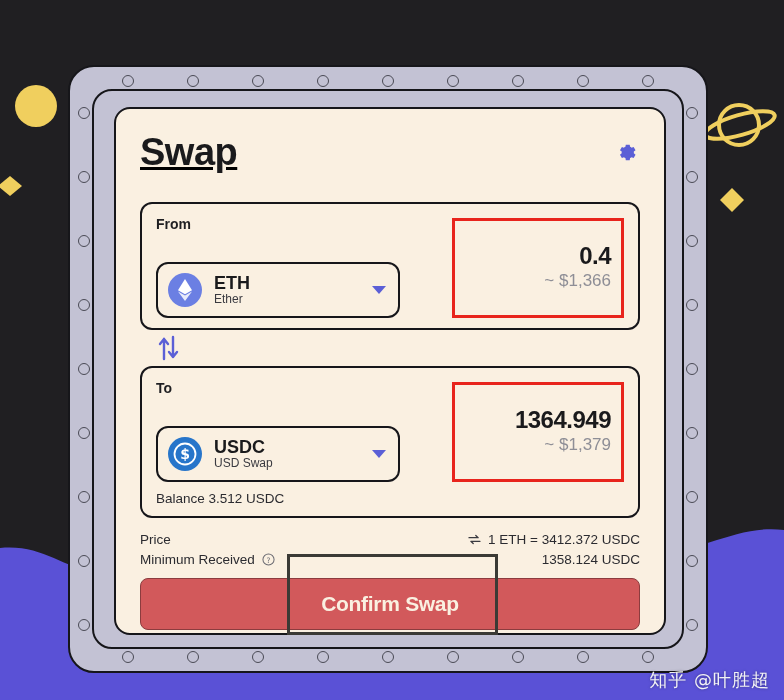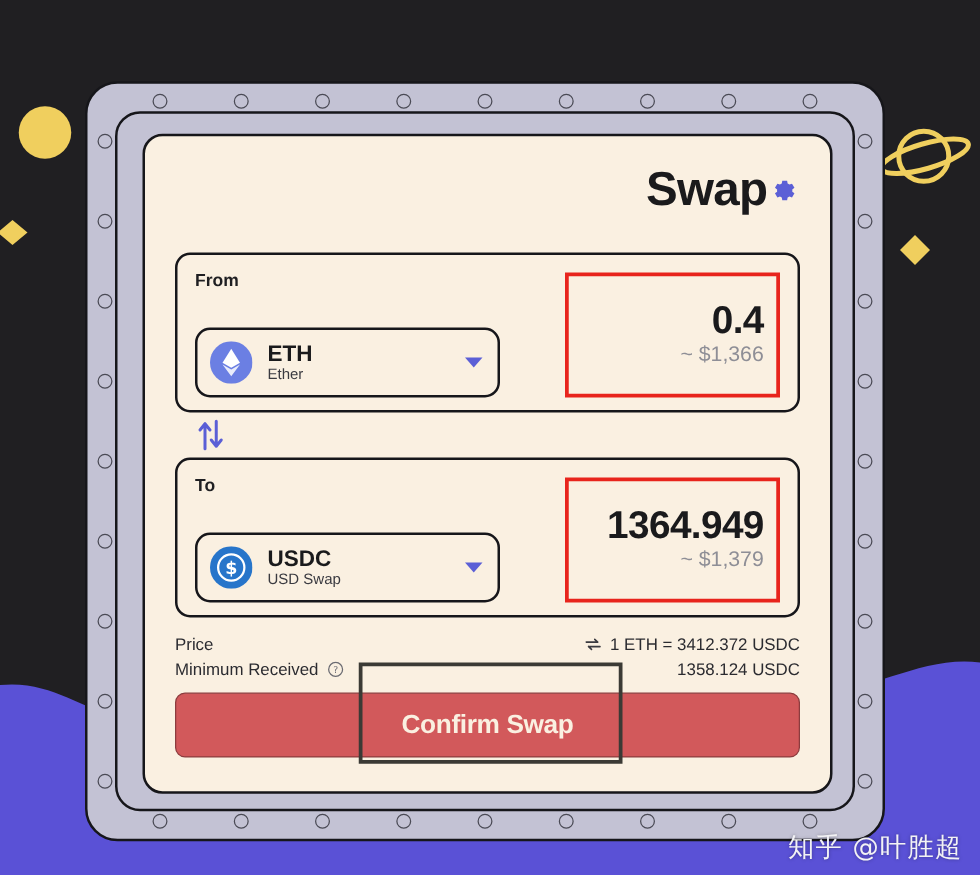--- a/index.html
+++ b/index.html
@@ -46,22 +46,23 @@
     position: absolute;
     left: 44px; top: 40px;
     width: 552px; height: 528px;
     background: #faf0e1;
     border: 2.5px solid #16161a;
     border-radius: 16px;
     padding: 22px 24px 0 24px;
   }
 
   .card-head {
-    display: flex; align-items: center; justify-content: flex-end;
+    display: flex; align-items: center; justify-content: space-between;
     margin-bottom: 28px;
+    text-decoration: underline;
   }
   .title {
     font-size: 38px; font-weight: bold; color: #1a1a1c;
     letter-spacing: -0.5px;
   }
   .gear { width: 26px; height: 26px; cursor: pointer; }
 
   
   .panel {
     position: relative;
@@ -99,21 +100,21 @@
 
   .amount-box {
     width: 172px; min-height: 100px;
     border: 3px solid #e8241c;
     display: flex; flex-direction: column;
     align-items: flex-end; justify-content: center;
     padding: 6px 10px 8px 6px;
     margin-top: -22px;
   }
   .amount-val {
-    font-size: 31px; font-weight: bold; color: #1a1a1c;
+    font-size: 24px; font-weight: bold; color: #1a1a1c;
     line-height: 1.05; letter-spacing: -0.5px;
     white-space: nowrap;
   }
   .amount-usd { font-size: 17px; color: #8e8e96; margin-top: 2px; white-space: nowrap; }
 
   .balance-row { font-size: 13.5px; color: #2b2b30; margin-top: 9px; }
   .max-link { color: #5b5fd6; cursor: pointer; }
 
   
   .swap-arrows {
@@ -153,21 +154,21 @@
     left: 147px; top: -24px;
     width: 211px; height: 81px;
     border: 3px solid #3b3a35;
     pointer-events: none;
   }
 
   
   .watermark {
     position: absolute;
     right: 14px; bottom: 8px;
-    font-size: 21px;
+    font-size: 18px;
     color: #f2f2f5;
     font-family: "DejaVu Sans", sans-serif;
     letter-spacing: 1px;
     text-shadow: 0 0 3px rgba(0,0,0,0.35);
   }
 </style>
 </head>
 <body>
 
 <div id="bg">
@@ -293,20 +294,23 @@
             <div class="token-name">USD Swap</div>
           </div>
           <div class="caret"></div>
         </div>
 
         <div class="amount-box">
           <div class="amount-val">1364.949</div>
           <div class="amount-usd">~ $1,379</div>
         </div>
       </div>
+      <div class="balance-row">
+        <span>Balance 3.512 USDC</span>
+      </div>
     </div>
 
     <div class="info">
       <div class="info-row">
         <div class="info-left">
           <span>Price</span>
         </div>
         <div class="rate">
           <svg class="rate-swap-icon" viewBox="0 0 14 12">
             <path d="M1 4 H11 M11 4 L8.4 1.6 M13 8 H3 M3 8 L5.6 10.4" stroke="#3a3a40" stroke-width="1.4" fill="none" stroke-linecap="round"></path>

